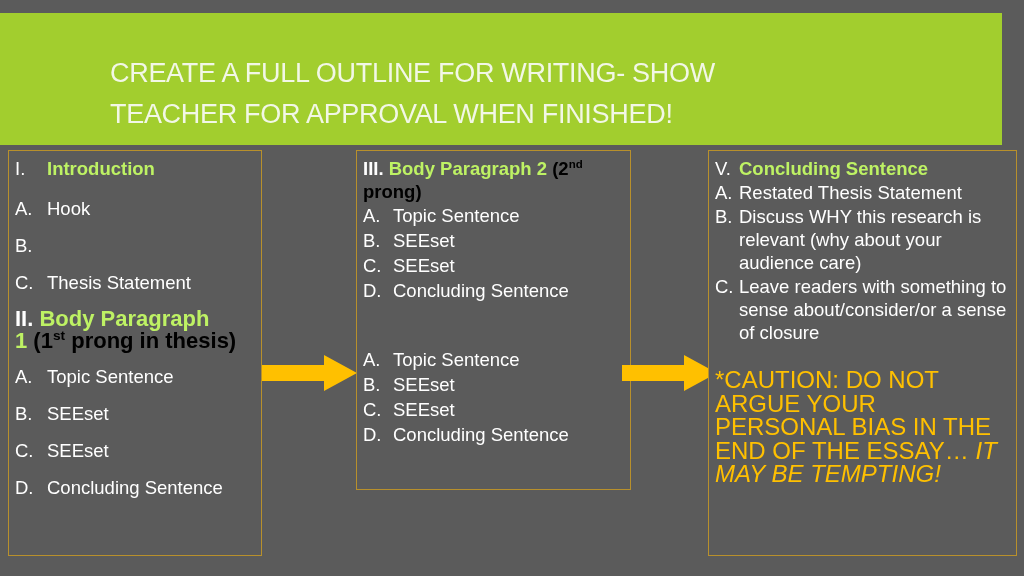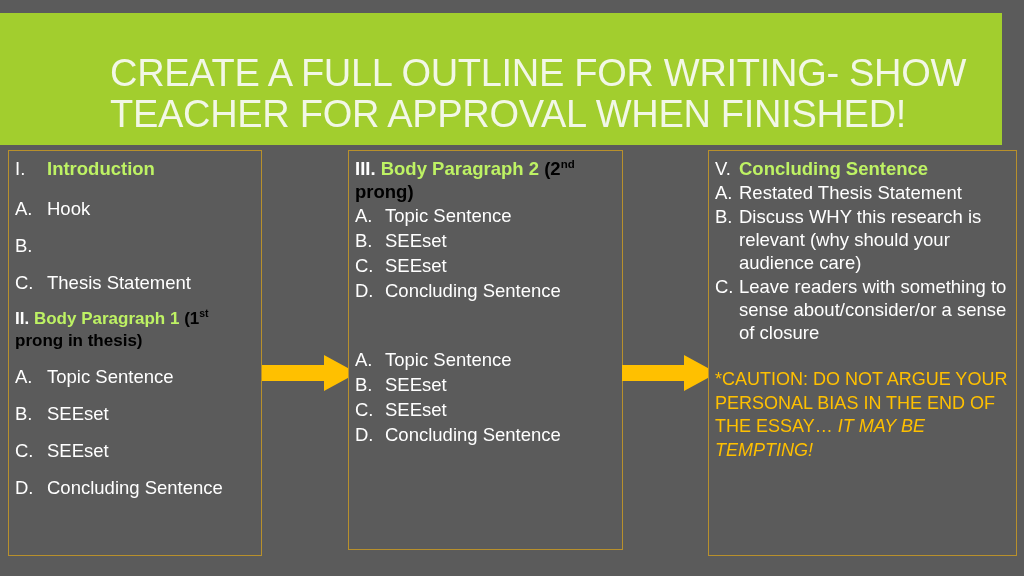--- a/index.html
+++ b/index.html
@@ -30,38 +30,38 @@
     height: 132px;
     background: #A2CE2E;
     box-sizing: border-box;
   }
   .banner-title {
     position: absolute;
     left: 110px;
     top: 40px;
     width: 860px;
     color: #F2F7E6;
-    font-size: 38px;
+    font-size: 27px;
     line-height: 41px;
     letter-spacing: -0.3px;
     font-weight: 400;
     white-space: pre-line;
   }
 
   
   .col {
     position: absolute;
     top: 150px;
     background: #5B5B5B;
     border: 1.6px solid #B8902C;
     box-sizing: border-box;
     overflow: hidden;
   }
   .col-1 { left: 8px;   width: 254px; height: 406px; }
-  .col-2 { left: 348px; width: 275px; height: 400px; }
+  .col-2 { left: 356px; width: 275px; height: 340px; }
   .col-3 { left: 708px; width: 309px; height: 406px; }
 
   .col-inner { padding: 6px 6px 0 6px; }
 
   
   .row {
     display: flex;
     align-items: baseline;
     color: #FFFFFF;
     font-size: 18.5px;
@@ -74,33 +74,33 @@
   .row .txt { flex: 1 1 auto; }
 
   .heading { font-weight: bold; display: block; }
   .heading .mark-h { color: #FFFFFF; font-weight: bold; }
   .gold-b { color: #bef264; font-weight: bold; }
   sup { font-size: 0.62em; vertical-align: super; line-height: 0; }
 
   
   .c1 .row { margin-bottom: 14px; }
   .c1 .mark { width: 32px; }
-  .c1 .heading { font-size: 17px; line-height: 22px; margin-bottom: 13px; }
+  .c1 .heading { font-size: 22px; line-height: 22px; margin-bottom: 13px; }
   .c1 .lead { margin-bottom: 17px; }
 
   
   .c2 .heading { font-size: 18.5px; line-height: 23px; margin-bottom: 1px; }
   .c2 .row { margin-bottom: 2px; }
   .c2 .mark { width: 30px; }
   .c2 .gap { height: 22px; }
   .c3 .row { margin-bottom: 1px; }
   .c3 .mark { width: 24px; }
   .c3 .caution {
     color: #FFC000;
-    font-size: 18px;
+    font-size: 24px;
     line-height: 23.5px;
     margin-top: 24px;
   }
   .c3 .caution i { font-style: italic; }
 
   
   .arrow {
     position: absolute;
     top: 354px;
     width: 96px;
@@ -233,21 +233,21 @@
         <span class="mark">V.</span>
         <span class="txt gold-b">Concluding Sentence</span>
       </div>
 
       <div class="row">
         <span class="mark">A.</span>
         <span class="txt">Restated Thesis Statement</span>
       </div>
       <div class="row">
         <span class="mark">B.</span>
-        <span class="txt">Discuss WHY this research is relevant (why should your audience care)</span>
+        <span class="txt">Discuss WHY this research is relevant (why about your audience care)</span>
       </div>
       <div class="row">
         <span class="mark">C.</span>
         <span class="txt">Leave readers with something to sense about/consider/or a sense of closure</span>
       </div>
 
       <div class="caution">
         <span>*CAUTION: DO NOT ARGUE YOUR PERSONAL BIAS IN THE END OF THE ESSAY… </span><i>IT MAY BE TEMPTING!</i>
       </div>
 

